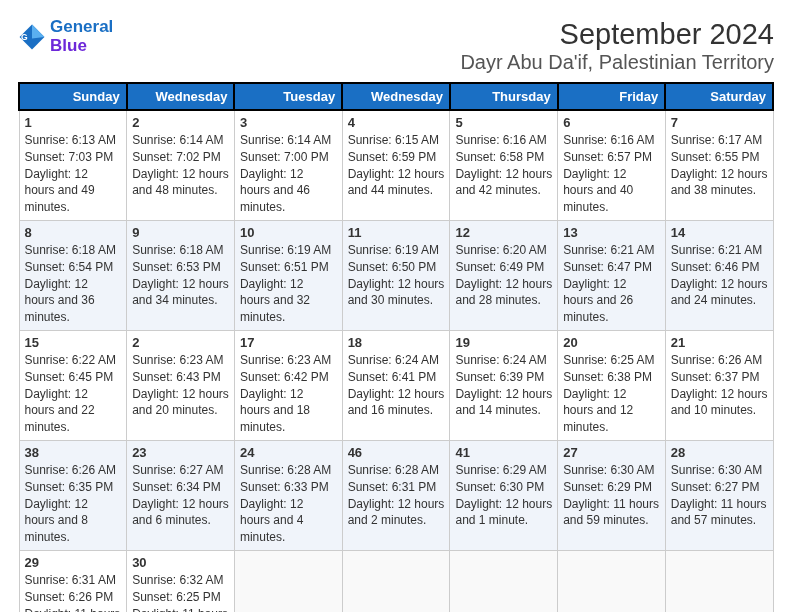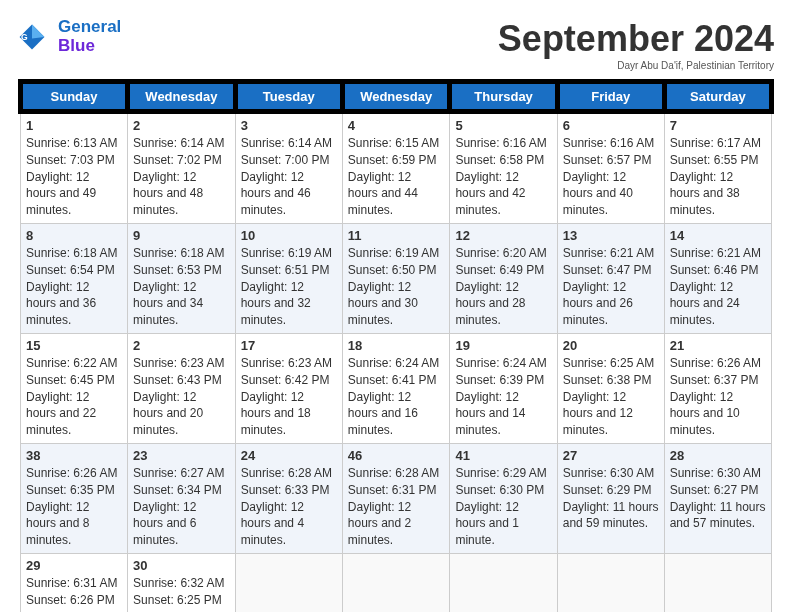--- a/index.html
+++ b/index.html
@@ -26,52 +26,51 @@
       gap: 4px;
     }
     .logo-text {
       font-size: 17px;
       font-weight: bold;
       color: #333;
       line-height: 1.1;
     }
     .logo-text span {
       color: #1a6fc4;
-      margin-left: 8px;
     }
     .logo-icon {
       width: 28px;
       height: 28px;
     }
     .title-block {
       text-align: right;
     }
     .month-title {
-      font-size: 36px;
-      color: #333;
-      font-weight: bold;
+      font-size: 29px;
+      color: #333;
+      font-weight: normal;
     }
     .subtitle {
-      font-size: 10px;
+      font-size: 20px;
       color: #555;
       text-align: right;
     }
     .calendar {
       width: 100%;
       border-collapse: collapse;
       font-size: 10.5px;
     }
     .calendar th {
       background: #1a6fc4;
       color: #fff;
-      text-align: center;
+      text-align: right;
       padding: 5px 6px;
       font-size: 13px;
       font-weight: bold;
-      border: 5px solid #000000;
+      border: 2px solid #000000;
     }
     .calendar td {
       border: 1px solid #ccc;
       vertical-align: top;
       padding: 4px 5px;
       width: 108px;
       height: 80px;
       color: #333;
       background: #fff;
     }

